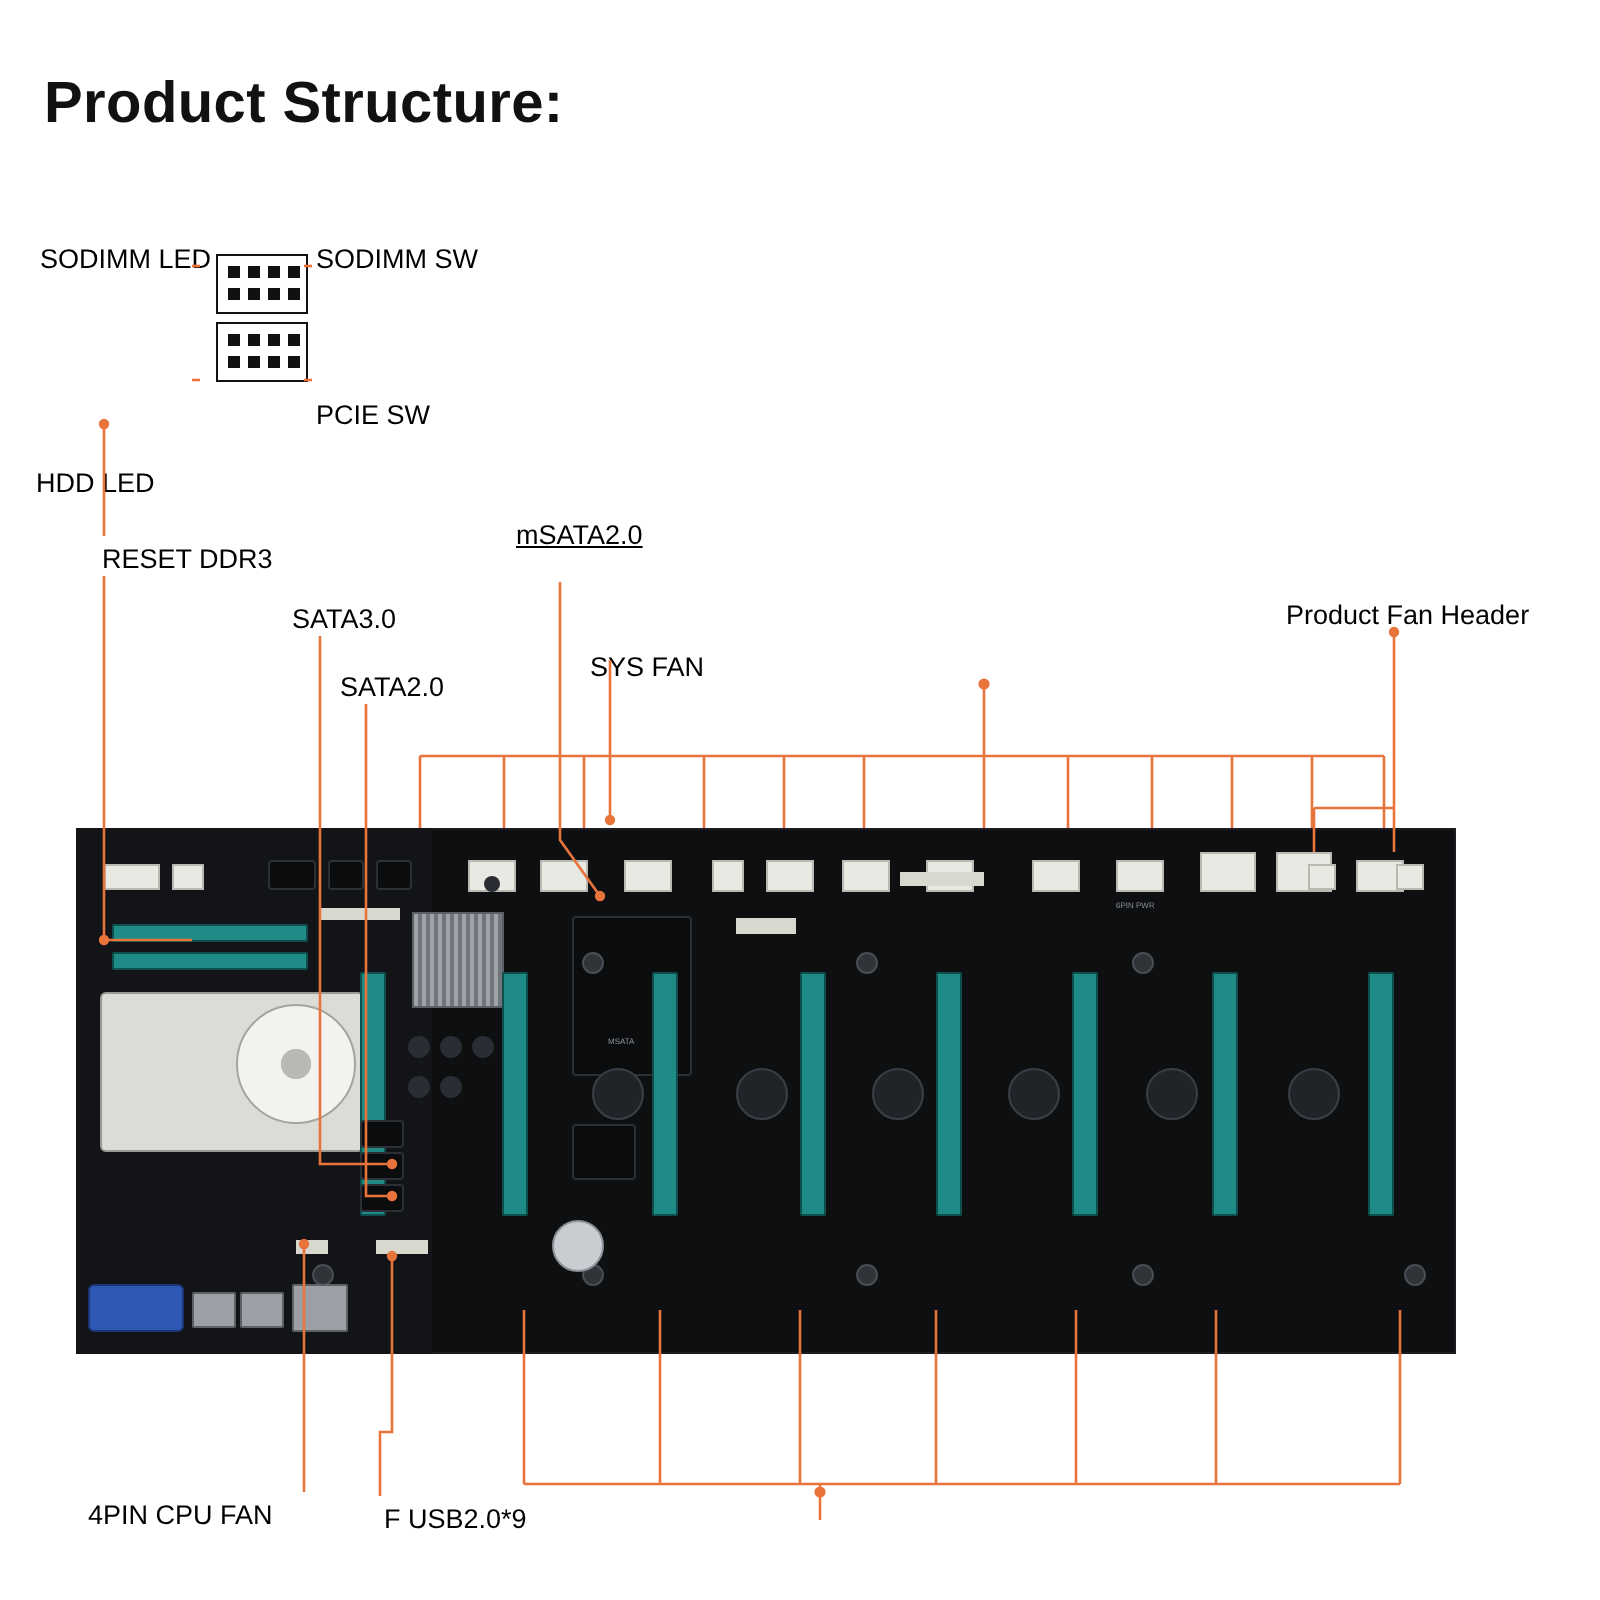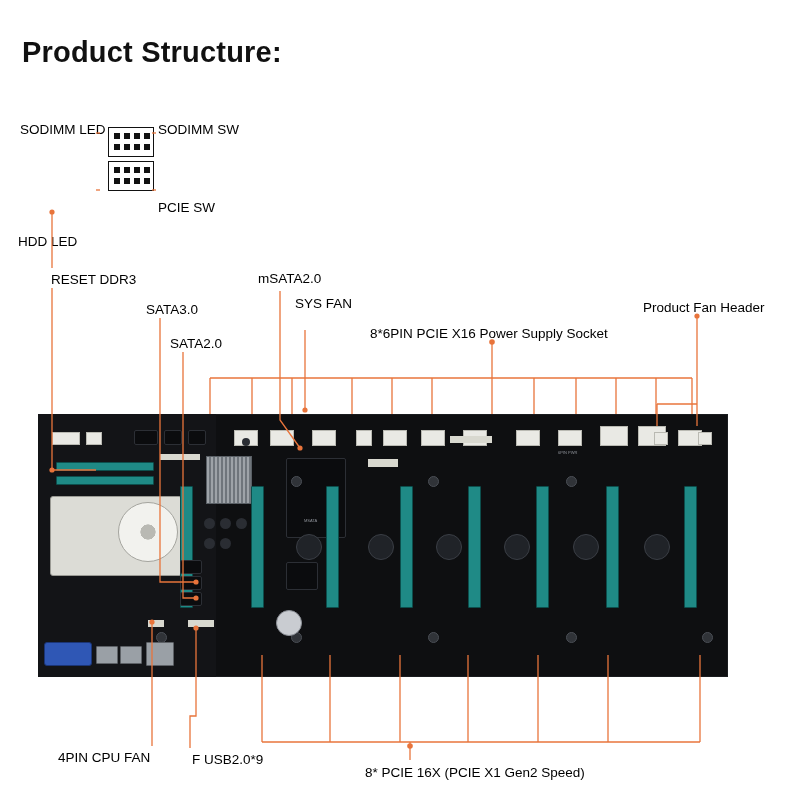--- a/index.html
+++ b/index.html
@@ -173,27 +173,25 @@
   </div>
 
   <div class="lbl" style="left:20px; top:122px;">SODIMM LED</div>
   <div class="lbl" style="left:158px; top:122px;">SODIMM SW</div>
   <div class="lbl" style="left:18px; top:200px;margin-top:34px;">HDD  LED</div>
   <div class="lbl" style="left:158px; top:200px;">PCIE SW</div>
 
   <div class="lbl" style="left:51px;  top:272px;">RESET DDR3</div>
   <div class="lbl" style="left:146px; top:302px;">SATA3.0</div>
   <div class="lbl" style="left:170px; top:336px;">SATA2.0</div>
-  <div class="lbl" style="left:258px; top:271px;">mSATA2.0</div>
-  <div class="lbl" style="left:295px; top:296px;">SYS FAN</div>
-  <div class="lbl" style="left:370px; top:326px;">8*6PIN PCIE X16 Power Supply Socket</div>
+  <div class="lbl" style="left:258px; top:260px;text-decoration:underline;">mSATA2.0</div>
+  <div class="lbl" style="left:295px; top:326px;">SYS FAN</div>
   <div class="lbl" style="left:643px; top:300px;">Product Fan Header</div>
-  <div class="lbl" style="left:58px;  top:750px;">4PIN CPU FAN</div>
+  <div class="lbl" style="left:44px;  top:750px;">4PIN CPU FAN</div>
   <div class="lbl" style="left:192px; top:752px;">F USB2.0*9</div>
-  <div class="lbl" style="left:365px; top:765px;">8* PCIE 16X (PCIE X1 Gen2 Speed)</div>
 
   <div id="board">
     <div class="boardbase"></div>
     <div class="leftblock"></div>
 
     <div class="wht" style="left:14px; top:18px; width:26px; height:11px;"></div>
     <div class="wht" style="left:48px; top:18px; width:14px; height:11px;"></div>
     <div class="blk6" style="left:96px; top:16px; width:22px; height:13px;"></div>
     <div class="blk6" style="left:126px; top:16px; width:16px; height:13px;"></div>
     <div class="blk6" style="left:150px; top:16px; width:16px; height:13px;"></div>

